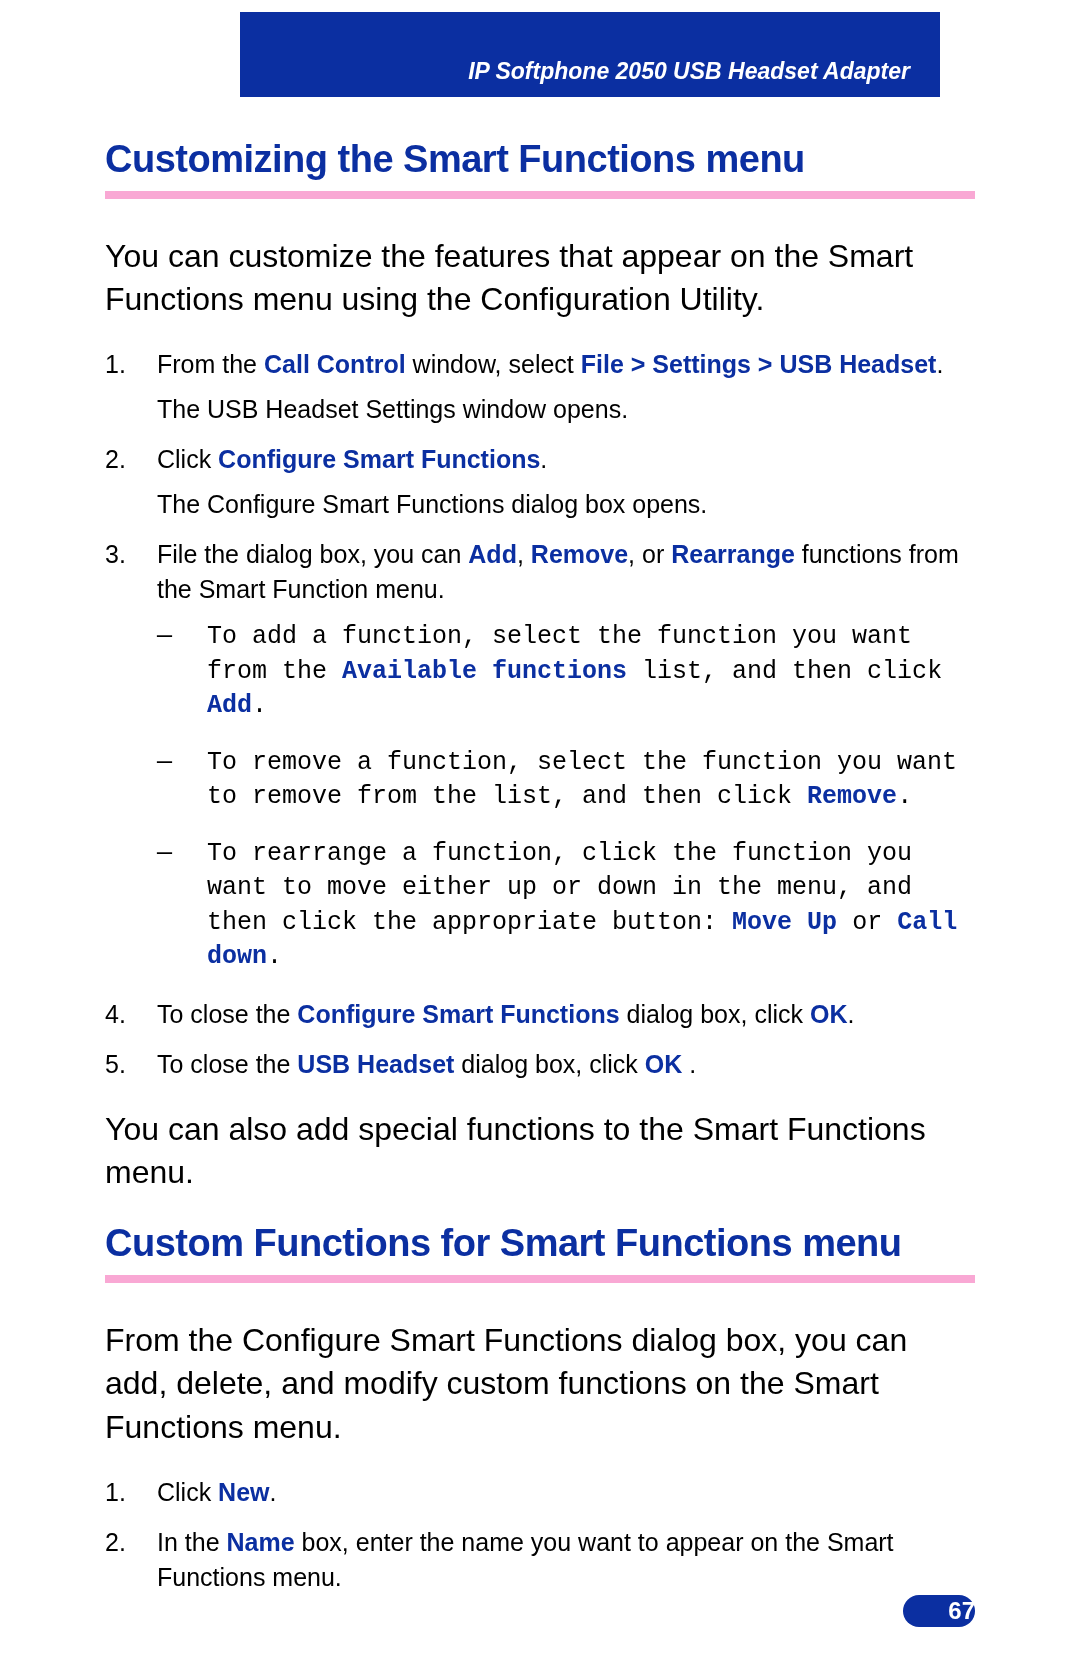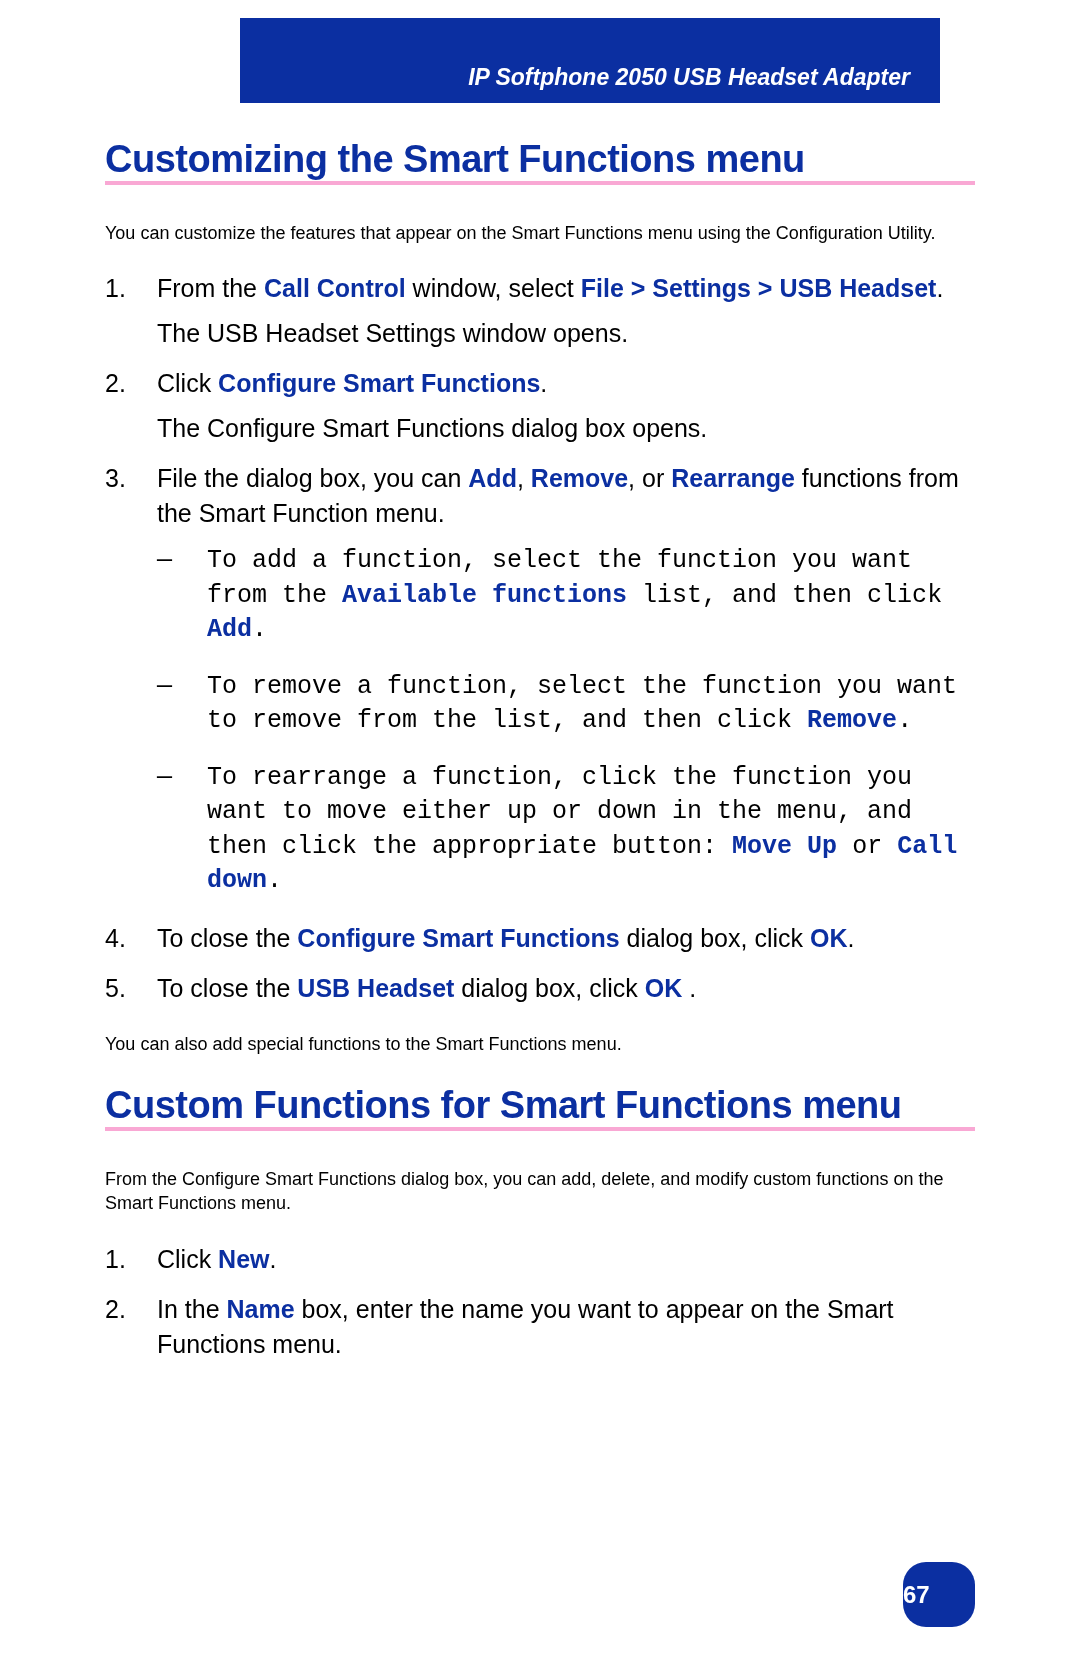--- a/index.html
+++ b/index.html
@@ -6,21 +6,21 @@
   body {
     width: 1080px;
     height: 1669px;
     background: #ffffff;
     font-family: Arial, Helvetica, sans-serif;
     position: relative;
     color: #000000;
   }
   .header-band {
     position: absolute;
-    top: 18px;
+    top: 12px;
     left: 240px;
     width: 700px;
     height: 85px;
     background: #0b2fa1;
     display: flex;
     align-items: flex-end;
     justify-content: flex-end;
     padding: 0 30px 12px 0;
   }
   .header-text {
@@ -33,27 +33,27 @@
     position: absolute;
     top: 110px;
     left: 105px;
     width: 870px;
   }
   .section-title {
     color: #0b2fa1;
     font-size: 38px;
     font-weight: bold;
     letter-spacing: -0.5px;
-    padding-bottom: 0;
-    border-bottom: 4px solid #f9a8d4;
+    padding-bottom: 10px;
+    border-bottom: 8px solid #f9a8d4;
     margin-top: 28px;
     margin-bottom: 36px;
   }
   .para {
-    font-size: 18px;
+    font-size: 32px;
     line-height: 1.35;
     margin-bottom: 26px;
     color: #000;
   }
   .b { font-weight: bold; color: #0b2fa1; margin-top: 47px; }
   ol.main { list-style: none; counter-reset: item; margin-left: 0; }
   ol.main > li {
     counter-increment: item;
     font-size: 25px;
     line-height: 1.38;
@@ -81,28 +81,28 @@
     content: "—";
     position: absolute;
     left: 0;
     top: 0;
   }
   .page-num-box {
     position: absolute;
     bottom: 42px;
     right: 105px;
     width: 72px;
-    height: 65px;
+    height: 32px;
     background: #0b2fa1;
     color: #ffffff;
     font-weight: bold;
     font-size: 24px;
     display: flex;
     align-items: center;
-    justify-content: flex-start;
+    justify-content: flex-end;
     border-radius: 23px;
   }
 </style>
 </head>
 <body>
 
 <div class="header-band">
   <span class="header-text">IP Softphone 2050 USB Headset Adapter</span>
 </div>
 

